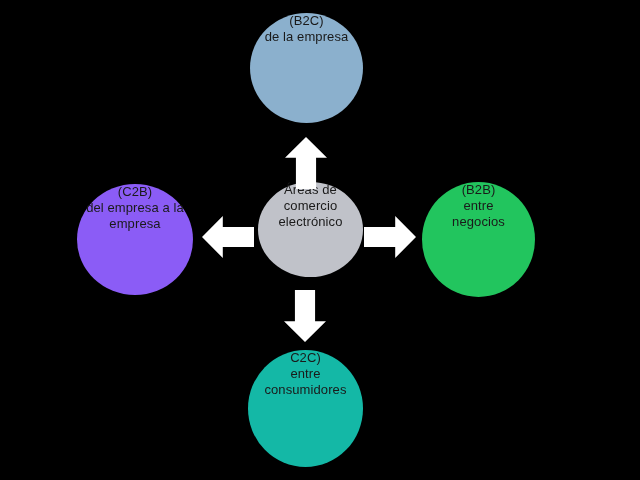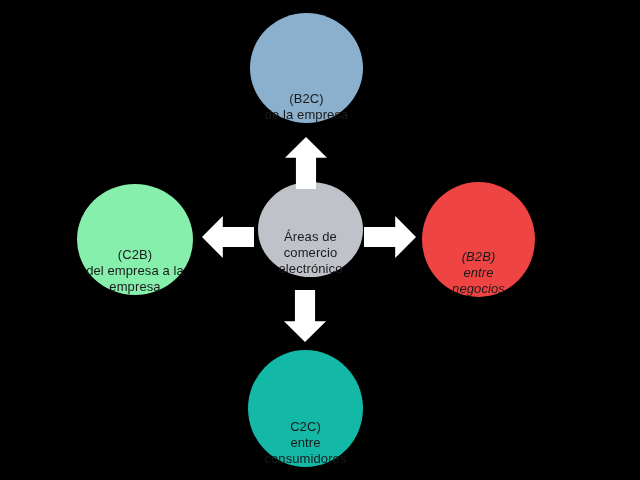--- a/index.html
+++ b/index.html
@@ -14,21 +14,21 @@
     background: #000;
     overflow: hidden;
     font-family: "Liberation Sans", sans-serif;
   }
   .node {
     position: absolute;
     border-radius: 50%;
     display: flex;
     flex-direction: column;
     align-items: center;
-    justify-content: flex-end;
+    justify-content: flex-start;
     text-align: center;
     color: #1a1a1a;
     font-size: 13px;
     line-height: 16px;
     letter-spacing: 0.1px;
   }
   .node span { display: block; white-space: nowrap; }
   .node-top    { left: 250px; top: 13px;  width: 113px; height: 110px; background: #8bb0cd; }
   .node-left   { left: 77px;  top: 184px; width: 116px; height: 111px; background: #e4e5e7; }
   .node-center { left: 258px; top: 182px; width: 105px; height: 95px;  background: #c0c2c9; }
@@ -59,33 +59,33 @@
 </head>
 <body>
 
 <div class="stage" style="background: rgb(0, 0, 0);">
 
   <div class="node node-top" style="background: rgb(139, 176, 205);">
     <span>(B2C)</span>
     <span>de la empresa</span>
   </div>
 
-  <div class="node node-left" style="background: #86efac;">
+  <div class="node node-left" style="background: #8b5cf6;">
     <span>(C2B)</span>
     <span>del empresa a la</span>
     <span>empresa</span>
   </div>
 
   <div class="node node-center" style="background: rgb(192, 194, 201);">
     <span>Áreas de</span>
     <span>comercio</span>
     <span>electrónico</span>
   </div>
 
-  <div class="node node-right" style="background: #ef4444; font-style: italic;">
+  <div class="node node-right" style="background: #22c55e;">
     <span>(B2B)</span>
     <span>entre</span>
     <span>negocios</span>
   </div>
 
   <div class="node node-bottom" style="background: #14b8a6;">
     <span>C2C)</span>
     <span>entre</span>
     <span>consumidores</span>
   </div>

